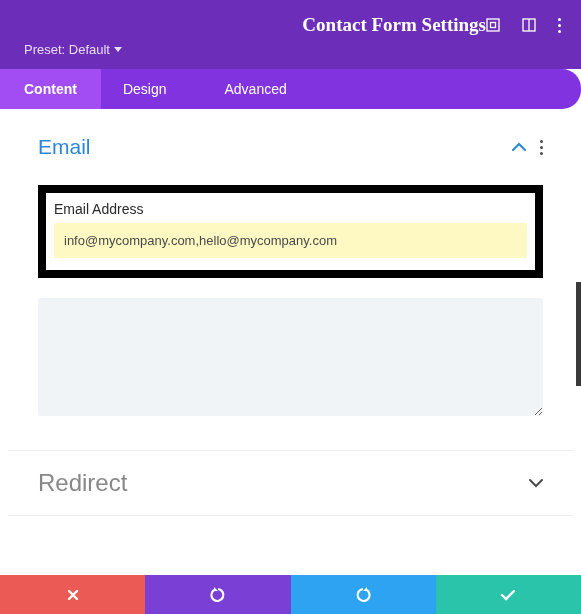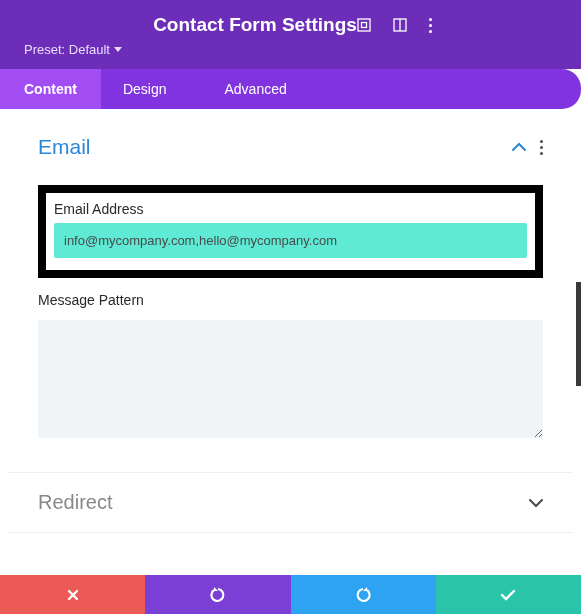--- a/index.html
+++ b/index.html
@@ -12,21 +12,22 @@
     position: relative;
   }
   .header {
     background: #6c2eb9;
     color: #fff;
     padding: 14px 20px 12px 24px;
   }
   .header-top {
     display: flex;
     align-items: center;
-    justify-content: center;
+    justify-content: flex-end;
+    font-family: Liberation Serif, serif;
   }
   .header-title {
     font-size: 19px;
     font-weight: 600;
   }
   .header-icons {
     display: flex;
     gap: 22px;
     align-items: center;
   }
@@ -74,36 +75,36 @@
     display: flex;
     align-items: center;
     justify-content: space-between;
     padding: 18px 0 10px 0;
   }
   .section-title {
     font-size: 21px;
     font-weight: 500;
   }
   .section.open .section-title { color: #2b87da; }
-  .section.closed .section-title { color: #888; font-size: 20px; }
+  .section.closed .section-title { color: #888; font-size: 24px; }
   .section-actions { display:flex; align-items:center; gap:14px; }
   .highlight-box {
     border: 8px solid #000000;
     padding: 8px 8px 12px 8px;
     margin-top: 16px;
   }
   .field-label {
     font-size: 14px;
     color: #2a2a2a;
     margin-bottom: 6px;
     font-weight: 500;
   }
   .text-input {
     width: 100%;
-    background: #5eead4;
+    background: #fef9c3;
     border: none;
     padding: 10px 10px;
     font-size: 13px;
     color: #4a4a4a;
     border-radius: 2px;
   }
   .field-group { margin-top: 14px; }
   .textarea {
     width: 100%;
     height: 118px;
@@ -205,21 +206,20 @@
         </span>
       </div>
     </div>
 
     <div class="highlight-box">
       <div class="field-label">Email Address</div>
       <input class="text-input" type="text" value="info@mycompany.com,hello@mycompany.com" style="">
     </div>
 
     <div class="field-group">
-      <div class="field-label">Message Pattern</div>
       <textarea class="textarea" style=""></textarea>
     </div>
   </div>
 
   <div class="section closed">
     <div class="section-title">Redirect</div>
     <span class="chevron">
       <svg width="14" height="10" viewBox="0 0 14 10">
           <path d="M1 2 L7 8 L13 2" stroke="#4b4b4b" stroke-width="2" fill="none" stroke-linecap="round"></path>
         </svg>

